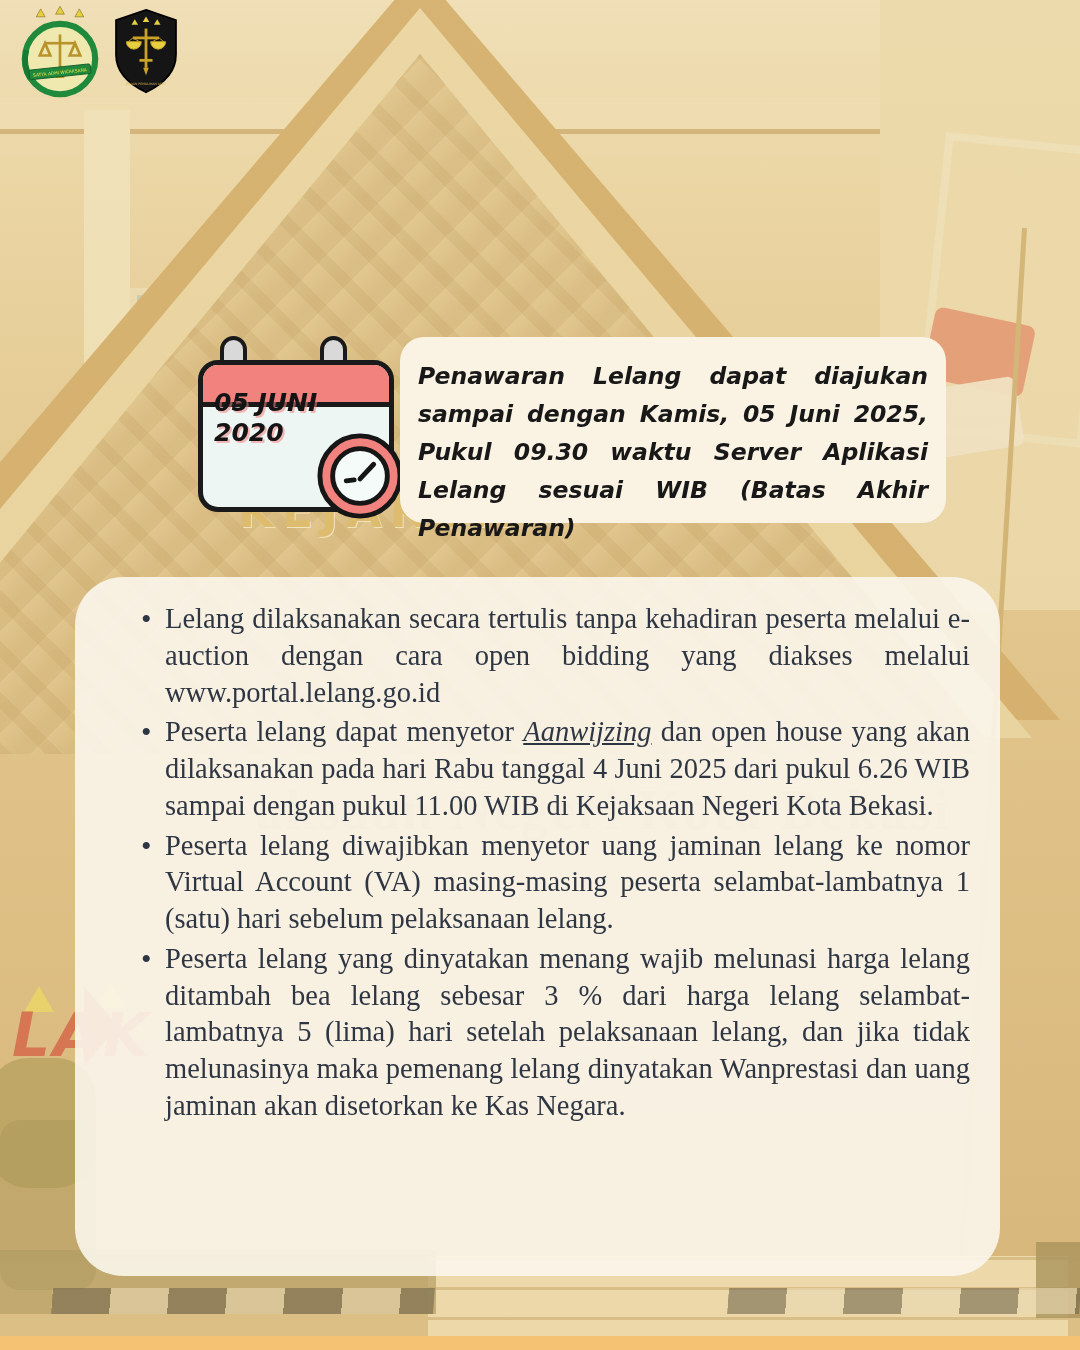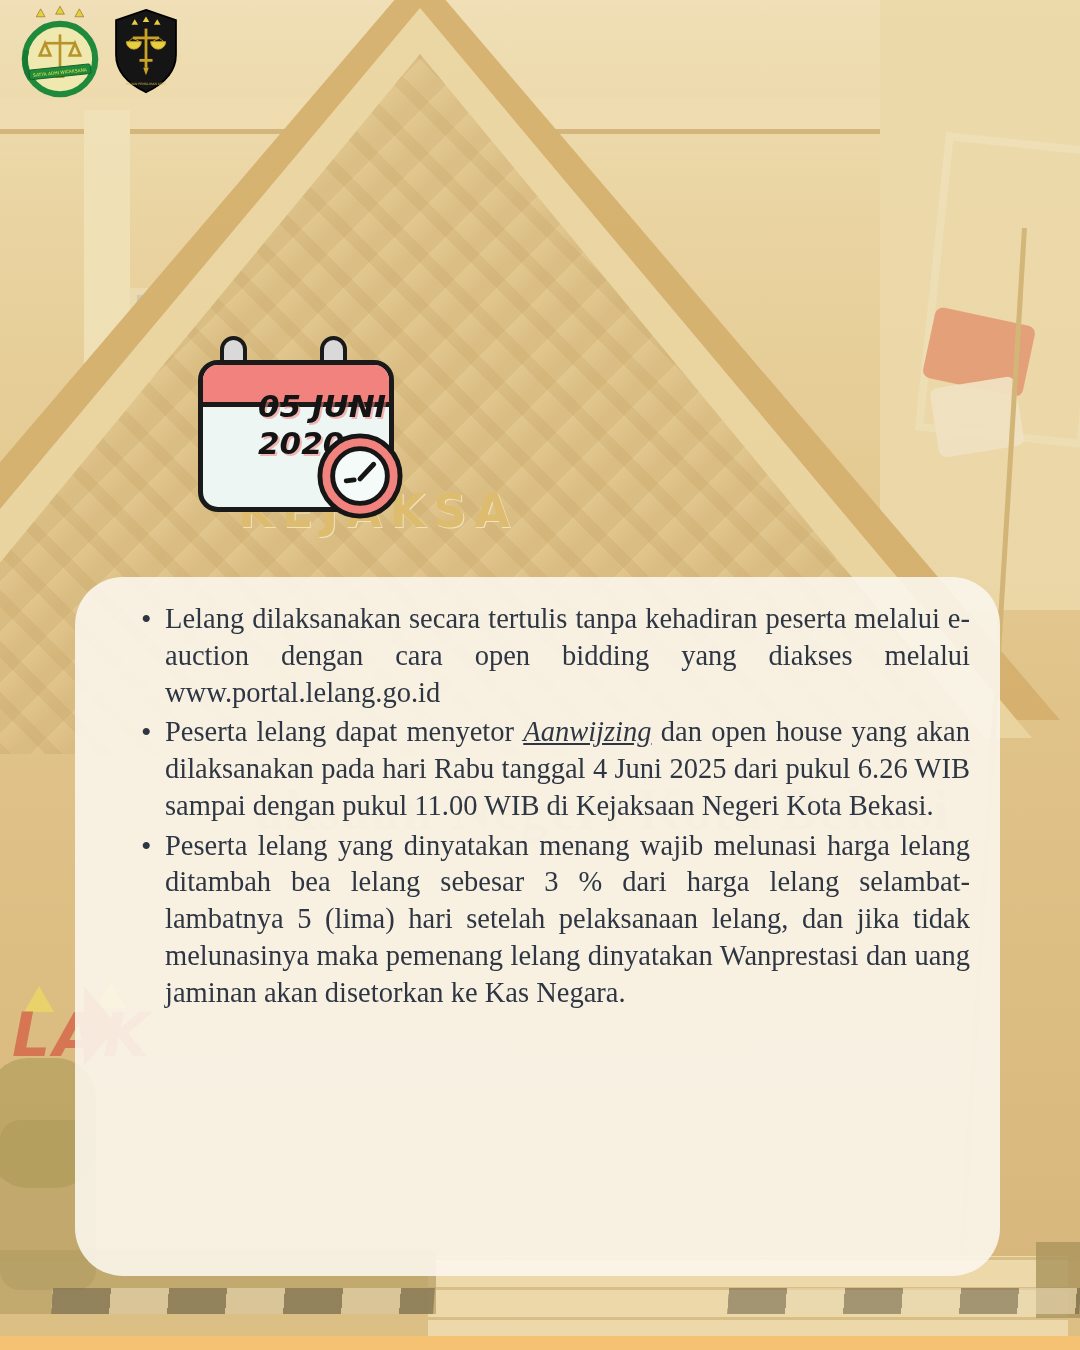--- a/index.html
+++ b/index.html
@@ -64,22 +64,22 @@
   .title-box{position:absolute;left:140px;top:143px;width:858px;height:143px;background:#dc7150;border-radius:44px;
     display:flex;align-items:center;justify-content:center;}
   .title-box span{font-size:66px;font-weight:bold;font-style:italic;letter-spacing:-1px;color:#141110;
     transform:scaleY(1.32);white-space:nowrap;}
   .calendar{position:absolute;left:198px;top:336px;width:206px;height:180px;}
   .pin{position:absolute;top:0;width:27px;height:52px;background:#d9d9d9;border:4px solid #1a1a1a;border-radius:14px;}
   .pin.p1{left:22px;} .pin.p2{left:122px;}
   .cal-body{position:absolute;left:0;top:24px;width:196px;height:152px;background:#eef6f4;border:5px solid #1a1a1a;
     border-radius:20px;overflow:hidden;}
   .cal-header{position:absolute;left:0;top:0;width:100%;height:42px;background:#f2827d;border-bottom:5px solid #1a1a1a;}
-  .cal-date{position:absolute;left:16px;top:52px;font-size:31px;font-weight:bold;font-style:italic;color:#141414;
-    line-height:1.18;text-shadow:2px 2px 0 rgba(242,130,125,.55);margin-left:44px;}
+  .cal-date{position:absolute;left:16px;top:52px;font-size:25px;font-weight:bold;font-style:italic;color:#141414;
+    line-height:1.18;text-shadow:2px 2px 0 rgba(242,130,125,.55);}
   .clock{position:absolute;left:118px;top:96px;width:88px;height:88px;}
   .info-box{position:absolute;left:400px;top:337px;width:546px;height:186px;background:#faf3e4;border-radius:24px;
     padding:20px 18px 16px 18px;}
   .info-box p{margin:0;font-size:23.5px;font-weight:bold;font-style:italic;color:#181818;line-height:1.62;
     text-align:justify;}
   .terms-box{position:absolute;left:75px;top:577px;width:925px;height:699px;background:rgba(251,246,236,.9);
     border-radius:48px;padding:24px 30px 0 42px;}
   .terms-box ul{margin:0;padding:0 0 0 24px;list-style:none;}
   .terms-box li{position:relative;padding-left:24px;margin-bottom:3px;font-family:"Liberation Serif","DejaVu Serif",serif;
     font-size:28.5px;line-height:1.29;color:#2f3643;text-align:justify;}
@@ -183,24 +183,28 @@
       <div class="clock">
         <svg viewBox="0 0 90 90" width="88" height="88">
           <circle cx="45" cy="45" r="41" fill="#f2827d" stroke="#161616" stroke-width="5"></circle>
           <circle cx="45" cy="45" r="28" fill="#f5fbf9" stroke="#161616" stroke-width="5"></circle>
           <path d="M45 48 L59 33" stroke="#161616" stroke-width="5" stroke-linecap="round"></path>
           <path d="M31 50 L39 49" stroke="#161616" stroke-width="5" stroke-linecap="round"></path>
         </svg>
       </div>
     </div>
 
+    <div class="info-box">
+      <p>Penawaran Lelang dapat diajukan sampai dengan Kamis, 05 Juni 2025, Pukul 09.30 waktu Server Aplikasi Lelang sesuai WIB (Batas Akhir Penawaran)</p>
+    </div>
 
     <div class="terms-box">
       <ul>
         <li><span>Lelang dilaksanakan secara tertulis tanpa kehadiran peserta melalui e-auction dengan cara open bidding yang diakses melalui www.portal.lelang.go.id</span><em></em><span></span></li>
         <li><span>Peserta lelang dapat menyetor </span><em>Aanwijzing</em><span> dan open house yang akan dilaksanakan pada hari Rabu tanggal 4 Juni 2025 dari pukul 6.26 WIB sampai dengan pukul 11.00 WIB di Kejaksaan Negeri Kota Bekasi.</span></li>
+        <li><span>Peserta lelang diwajibkan menyetor uang jaminan lelang ke nomor Virtual Account (VA) masing-masing peserta selambat-lambatnya 1 (satu) hari sebelum pelaksanaan lelang.</span><em></em><span></span></li>
         <li><span>Peserta lelang yang dinyatakan menang wajib melunasi harga lelang ditambah bea lelang sebesar 3 % dari harga lelang selambat-lambatnya 5 (lima) hari setelah pelaksanaan lelang, dan jika tidak melunasinya maka pemenang lelang dinyatakan Wanprestasi dan uang jaminan akan disetorkan ke Kas Negara.</span><em></em><span></span></li>
       </ul>
     </div>
 
     <div class="bottom-strip"></div>
   </div>
 </div>
 
 </body></html>

